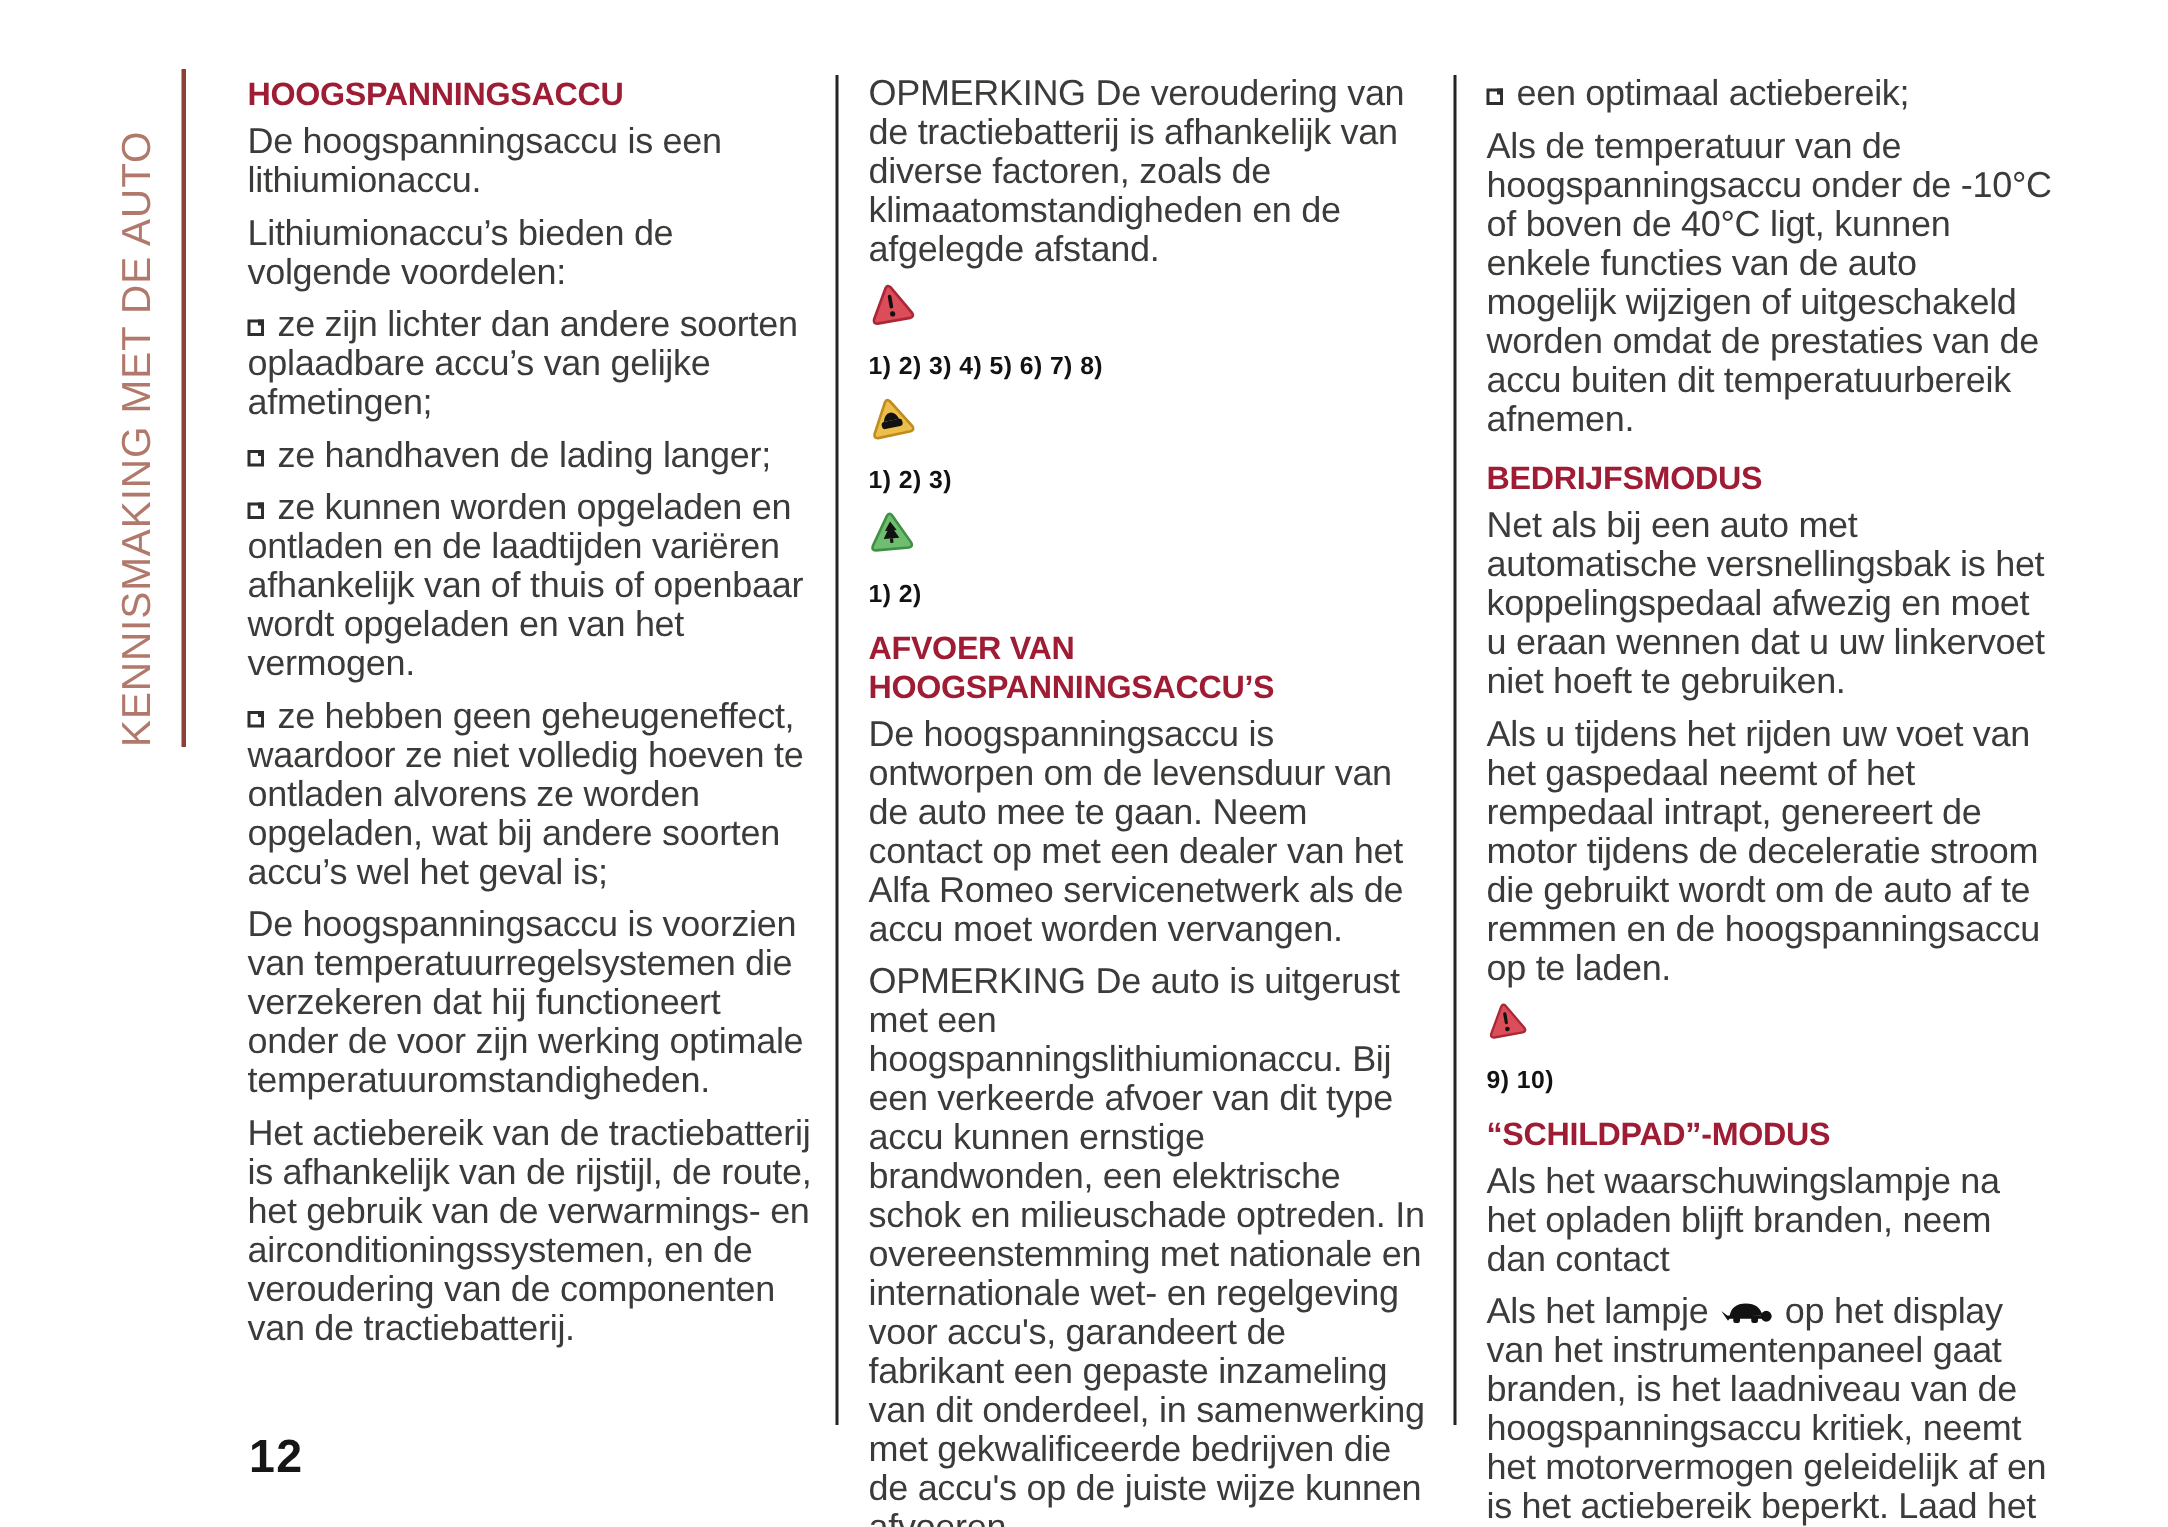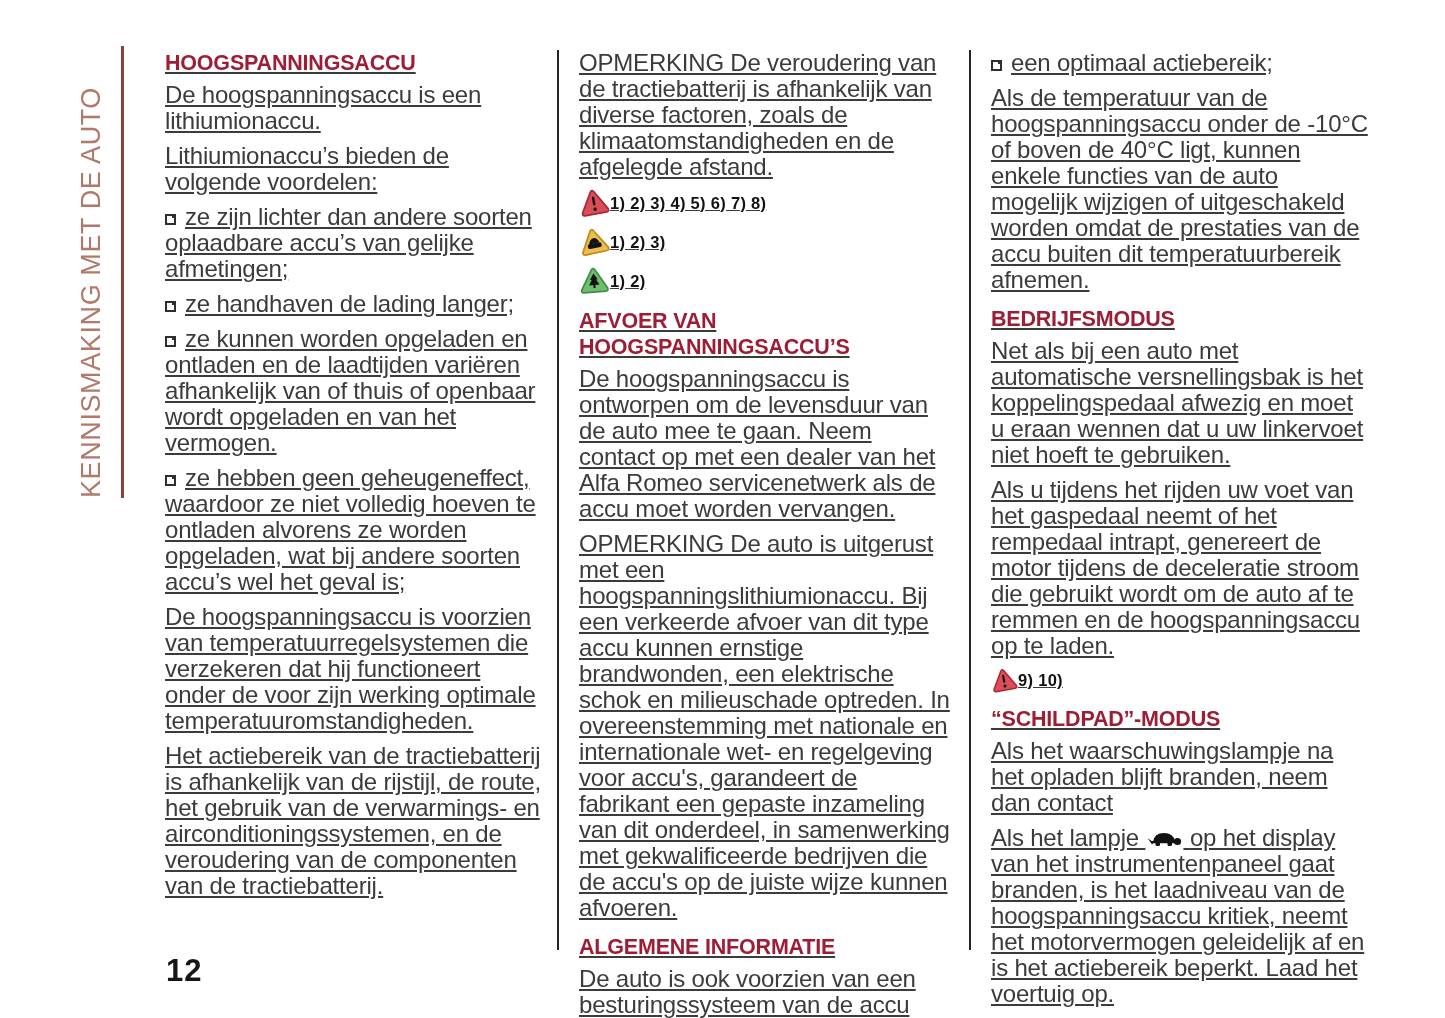--- a/index.html
+++ b/index.html
@@ -13,21 +13,21 @@
   .sidebar-label {
     position:absolute; left:76px; top:46px; height:452px;
     writing-mode:vertical-rl; transform:rotate(180deg);
     font-size:27px; letter-spacing:0.6px; color:#b1796b; white-space:nowrap;
   }
   .sidebar-rule {
     position:absolute; left:121px; top:46px; width:3px; height:452px;
     background:#8a4136;
   }
   
-  .col { position:absolute; top:50px;text-decoration:underline; }
+  .col { position:absolute; top:50px; }
   .col-1 { left:165px; width:376px; }
   .col-2 { left:579px; width:372px; }
   .col-3 { left:991px; width:378px; }
   .vrule { position:absolute; top:50px; width:2px; height:900px; background:#242422; }
   .vrule-1 { left:557px; }
   .vrule-2 { left:969px; }
 
   .col p { font-size:24px; line-height:26px; letter-spacing:-0.2px; margin-bottom:9px; }
   .col h2 {
     font-size:21.5px; line-height:26px; font-weight:800; letter-spacing:-0.2px;
@@ -39,21 +39,21 @@
   .bullet {
     display:inline-block; width:11px; height:11px;
     border:2px solid #2e2e2d; position:relative; margin-right:9px;
   }
   .bullet::after {
     content:""; position:absolute; top:-2px; right:-2px;
     width:4px; height:4px; background:#2e2e2d;
   }
 
   
-  .warnrow { display:flex; align-items:center; gap:1px; margin:2px 0 11px 0; }
+  .warnrow { display:flex; gap:18px; margin:2px 0 11px 0;flex-direction:column; }
   .warnrow .refs { font-weight:700; font-size:16.5px; color:#121212; letter-spacing:0.3px; }
   .tri { width:30px; height:28px; flex:none; }
   .tri svg { display:block; width:100%; height:100%; }
   .tri-red    { transform:rotate(-10deg); }
   .tri-yellow { transform:rotate(-12deg); }
   .tri-green  { transform:rotate(-5deg); }
 
   
   .turtle { display:inline-block; }
   .turtle svg { width:38px; height:21px; vertical-align:-4px; }

